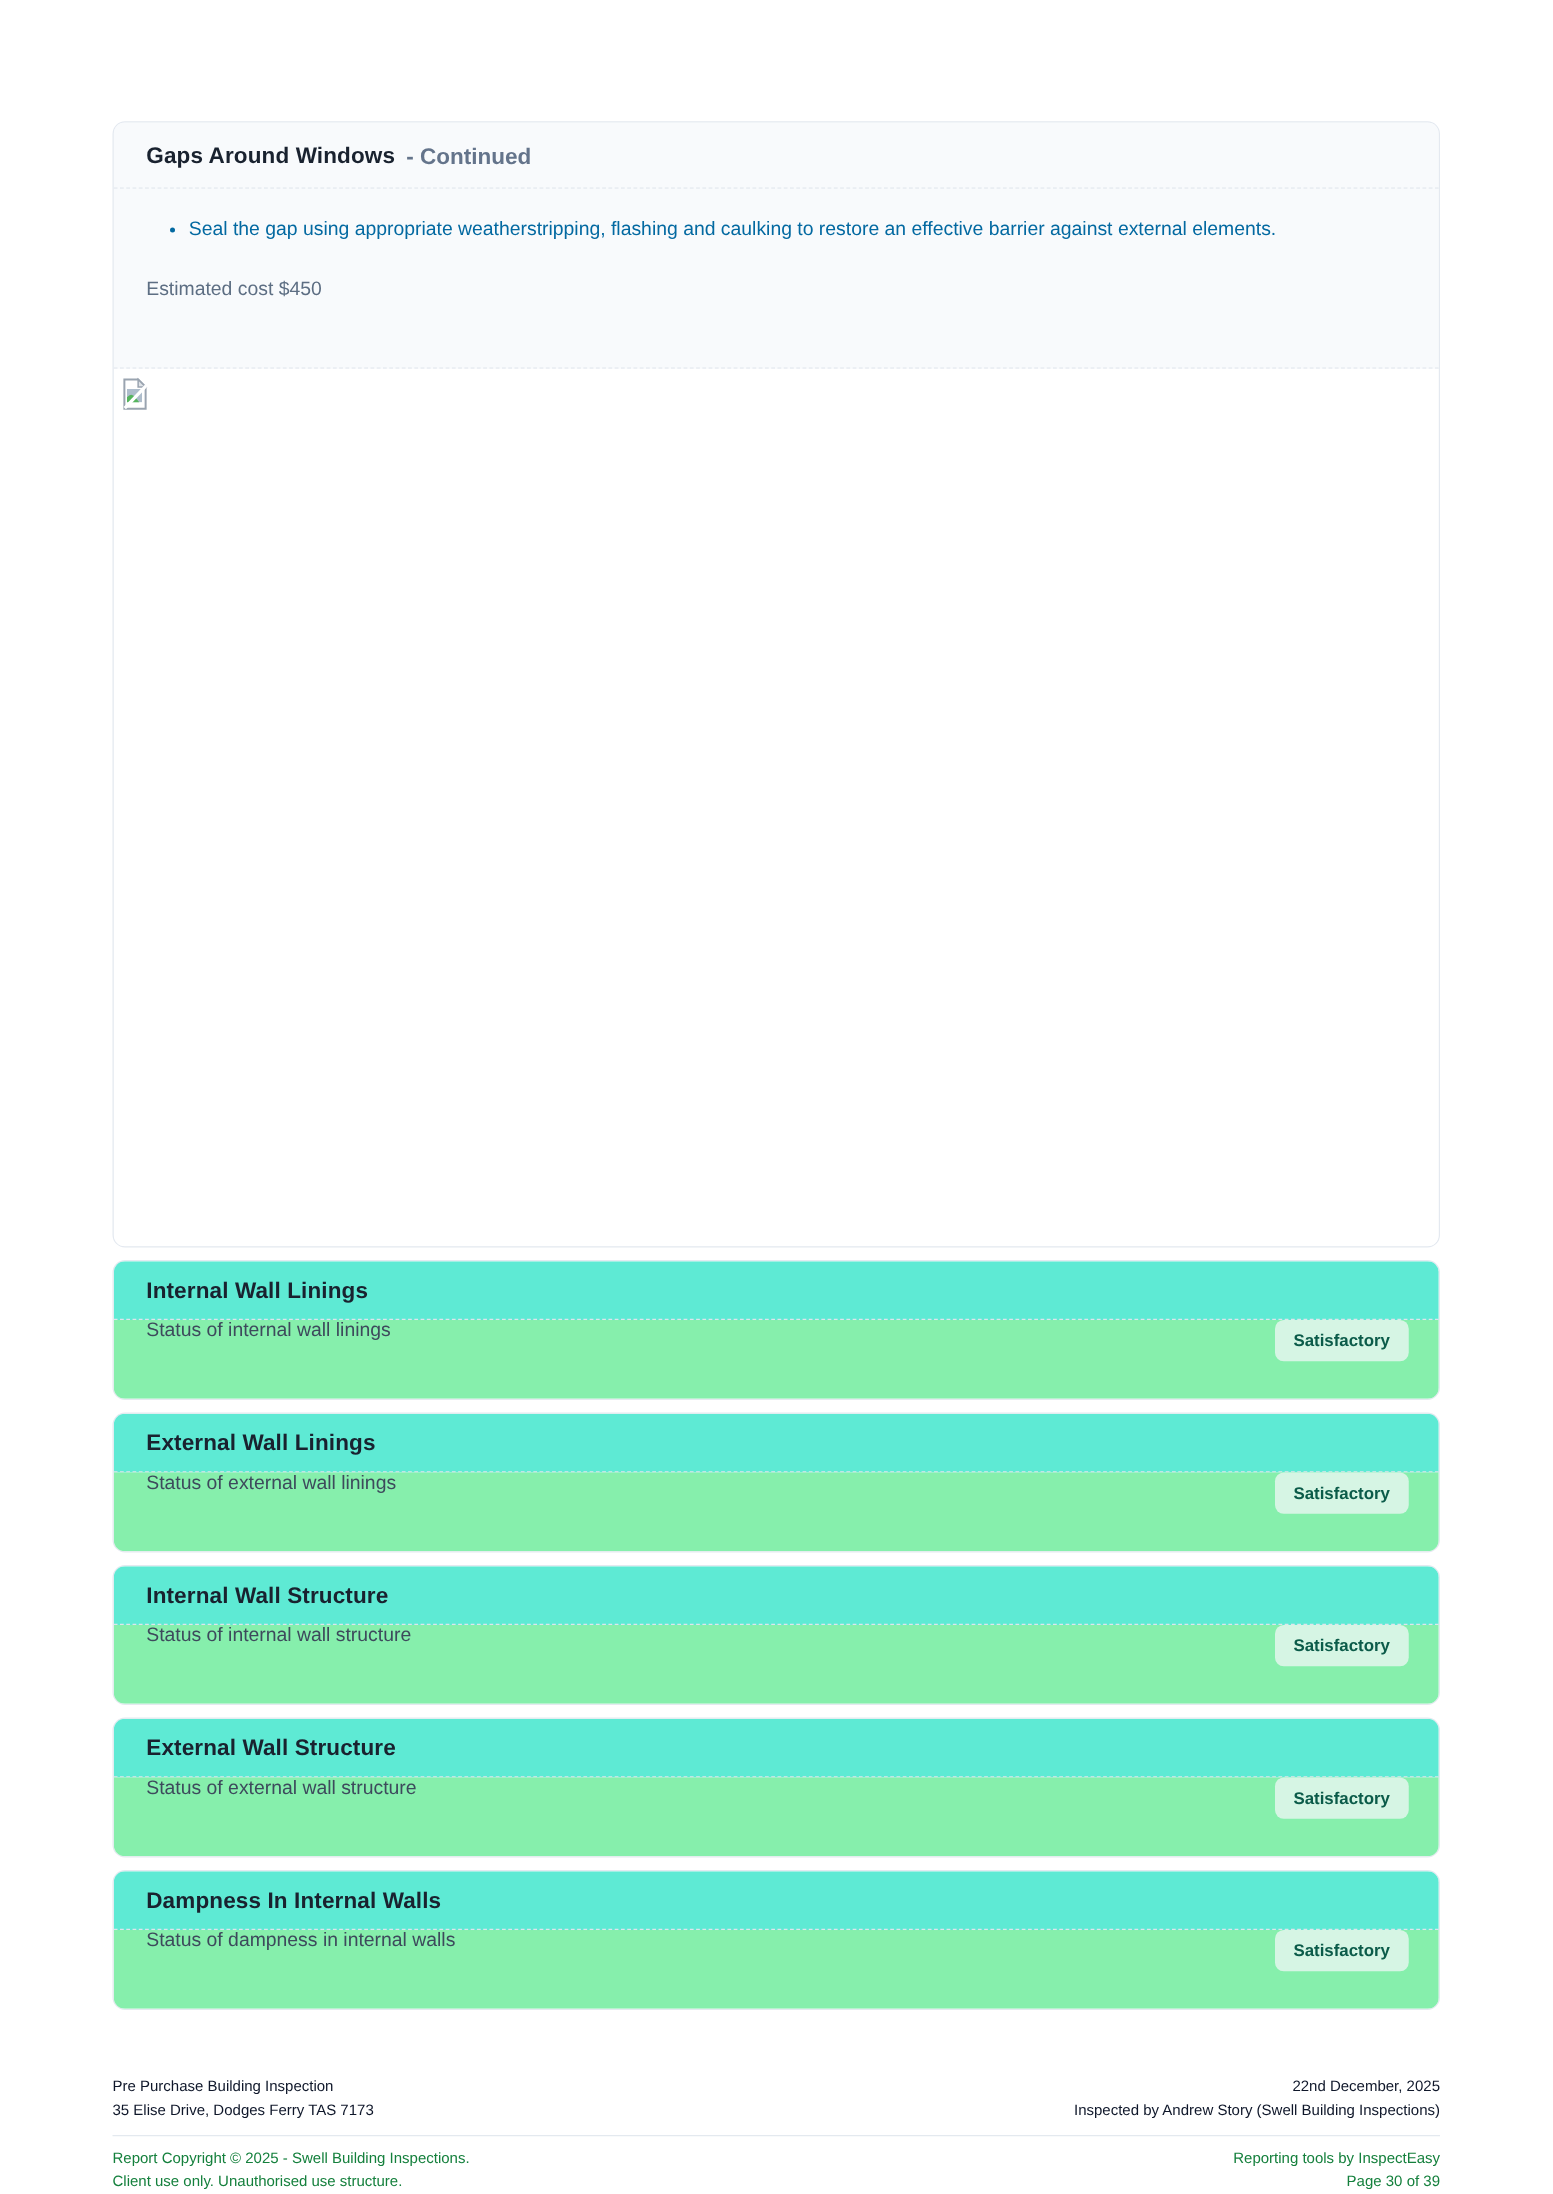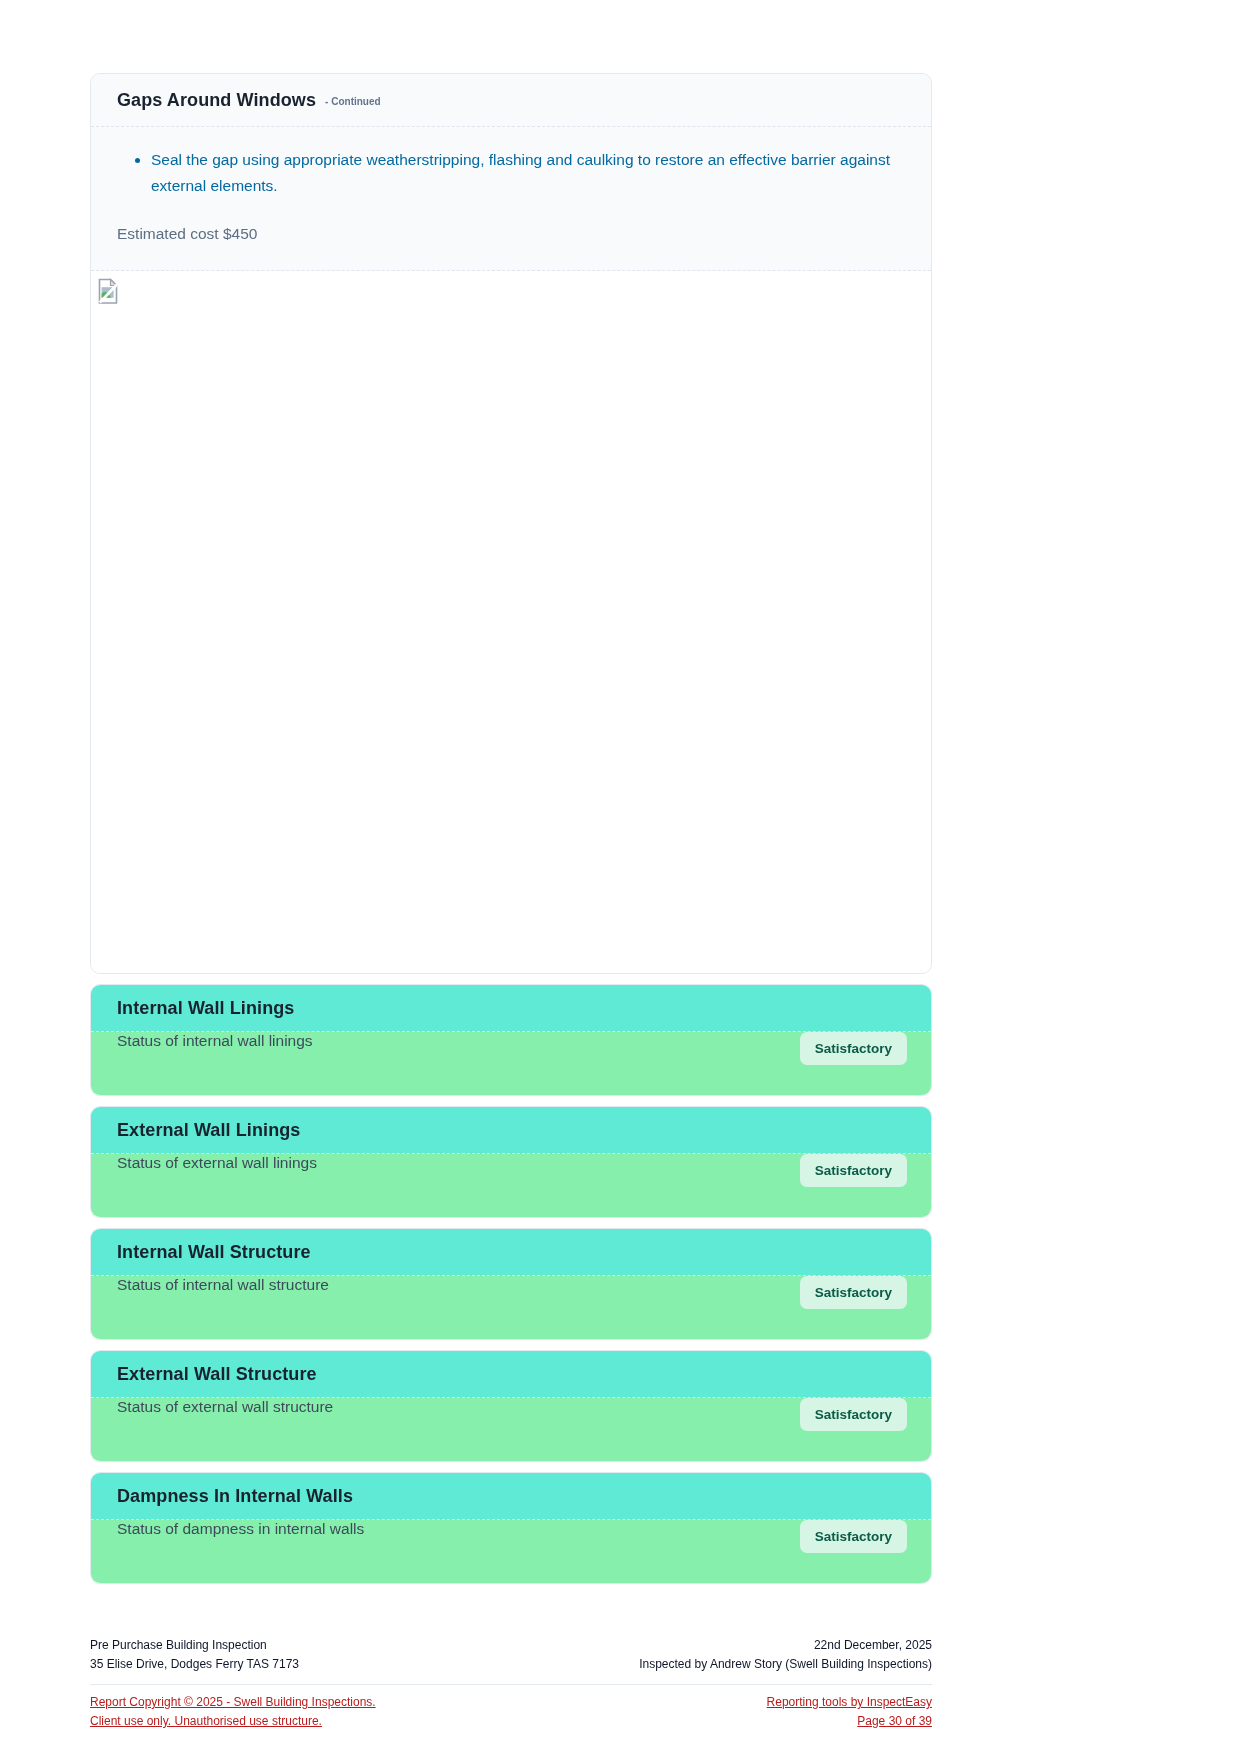--- a/index.html
+++ b/index.html
@@ -4,23 +4,23 @@
 <style>
   html, body { margin: 0; padding: 0; }
   body {
     width: 1242px;
     height: 1755px;
     background: #ffffff;
     font-family: "Liberation Sans", "DejaVu Sans", sans-serif;
     position: relative;
   }
   .content {
-    width: 842px;
+    width: 1062px;
     margin-left: 90px;
-    padding-top: 73px;
+    padding-top: 97px;
   }
   .card {
     border: 1px solid #e4e9f0;
     border-radius: 10px;
     background: #f8fafc;
     overflow: hidden;
     box-sizing: border-box;
   }
   .card-continued {
     height: 901px;
@@ -40,21 +40,21 @@
     box-sizing: border-box;
   }
   .card-title {
     font-size: 18px;
     font-weight: bold;
     color: #19222f;
     margin: 0;
     letter-spacing: 0.1px;
   }
   .continued-label {
-    font-size: 10px;
+    font-size: 18px;
     font-weight: bold;
     color: #64748b;
     padding-top: 3px;
   }
   .card-body {
     height: 144px;
     flex: 0 0 auto;
     box-sizing: border-box;
     padding: 20px 30px 0 26px;
     background: #f8fafc;
@@ -117,21 +117,21 @@
   }
 
   .footer {
     margin-top: 52px;
     font-size: 12px;
     line-height: 19px;
   }
   .f-row { display: flex; justify-content: space-between; }
   .f-col.right { text-align: right; }
   .f-row.top { color: #0f172a; }
-  .f-row.bottom { color: #b91c1c; text-decoration: underline; }
+  .f-row.bottom { color: #15803d; }
   .f-divider {
     border: none;
     border-top: 1px solid #e4e9ef;
     margin: 10px 0 8px 0;
   }
 </style>
 </head>
 <body>
 
 <div class="content">

